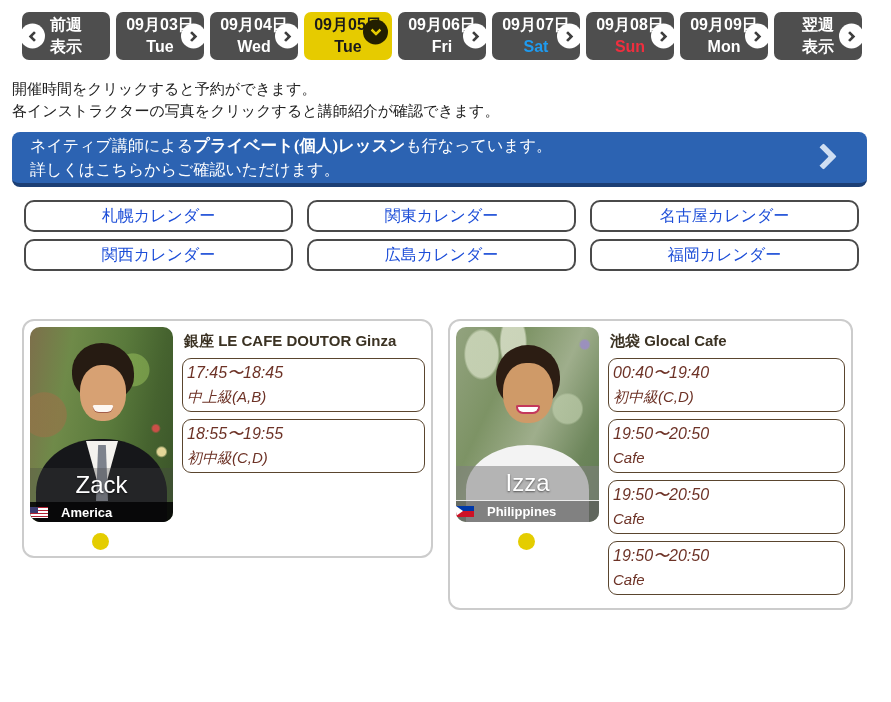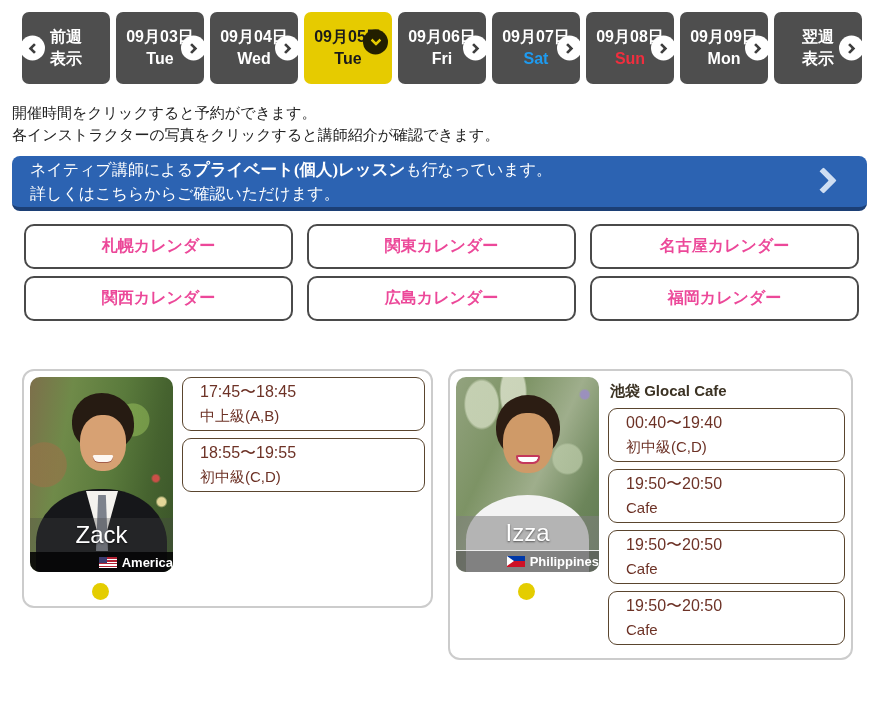--- a/index.html
+++ b/index.html
@@ -1,21 +1,21 @@
 <!DOCTYPE html>
 <html><head>
 <meta charset="utf-8">
 <style>
   * { margin:0; padding:0; box-sizing:border-box; }
   html,body { width:891px; height:702px; background:#fff; overflow:hidden;
     font-family:"Liberation Sans","DejaVu Sans",sans-serif; }
 
   
   .tabbar { display:flex; gap:6px; padding:12px 0 0 22px; }
-  .tab { position:relative; width:88px; height:72px; background:#4e4e4e; border-radius:7px;
+  .tab { position:relative; width:88px; height:48px; background:#4e4e4e; border-radius:7px;
     color:#fff; display:flex; flex-direction:column; align-items:center; justify-content:center;
     font-weight:bold; cursor:pointer; flex:none; }
   .tab .l1 { font-size:16px; line-height:22px; }
   .tab .l2 { font-size:16px; line-height:22px; }
   .tab.active { background:#e6cb00; color:#1a1a1a; }
   .tab .day-sat { color:#1e9bf0; }
   .tab .day-sun { color:#f02e3e; }
   .arrow-circle { position:absolute; width:25px; height:25px; border-radius:50%; background:#fff;
     display:flex; align-items:center; justify-content:center; top:50%; transform:translateY(-50%); z-index:2; }
   .arrow-circle.left  { left:-2px; }
@@ -35,36 +35,36 @@
     border-radius:8px; border-bottom:4px solid #1c3f75; display:flex; flex-direction:column;
     justify-content:center; padding:0 60px 0 18px; color:#fff; cursor:pointer;font-family:Liberation Serif, serif; }
   .banner .bline { font-size:16px; line-height:24px; }
   .banner .bline b { font-size:16.5px; }
   .banner-chev { position:absolute; right:34px; top:15px; width:19px; height:19px;
     border-right:6px solid #cfdef2; border-bottom:6px solid #cfdef2; border-radius:2px;
     transform:rotate(-45deg); }
 
   
   .region-grid { display:grid; grid-template-columns:repeat(3,269px); gap:7px 14px; margin:13px 0 0 24px; }
-  .region-btn { height:45px; background:#fff; border:2px solid #4a4a4a; border-radius:10px;
-    display:flex; align-items:center; justify-content:center; font-size:16px; font-weight:bold;
-    color:#ec4899; cursor:pointer; }
+  .region-btn { height:32px; background:#fff; border:2px solid #4a4a4a; border-radius:10px;
+    display:flex; align-items:center; justify-content:center; font-size:16px; font-weight:normal;
+    color:#1d4ed8; cursor:pointer; }
 
   
   .cards { display:flex; gap:15px; margin:48px 0 0 22px; align-items:flex-start; }
   .card { background:#fff; border:2px solid #ccc; border-radius:12px; padding:6px; }
   .card.c0 { width:411px; }
   .card.c1 { width:405px; }
   .card-body { display:flex; gap:9px; }
   .photo-col { display:flex; flex-direction:column; flex:none; }
   .photo { position:relative; width:143px; height:195px; border-radius:10px; overflow:hidden; cursor:pointer; }
   .right-col { flex:1; min-width:0; }
   .venue { font-size:15px; font-weight:bold; color:#3b3223; margin:5px 0 7px 2px; }
-  .slot { border:1px solid #5a452e; border-radius:9px; padding:2px 17px; margin-bottom:7px;
-    color:#6d3226; cursor:pointer; background:#fff; }
+  .slot { border:1px solid #5a452e; border-radius:9px; padding:2px 4px; margin-bottom:7px;
+    color:#6d3226; cursor:pointer; background:#fff;font-style:italic; }
   .slot .time { font-size:16px; line-height:24px; }
   .slot .level { font-size:15px; line-height:24px; }
   .dot { width:17px; height:17px; border-radius:50%; background:#e4cd00; margin:11px auto 0 62px; }
 
   
   .photo.zack { background:
     radial-gradient(circle at 88% 52%, rgba(226,76,76,.85) 0 3px, rgba(226,76,76,0) 5px),
     radial-gradient(circle at 92% 64%, rgba(255,235,170,.85) 0 4px, rgba(255,235,170,0) 6px),
     radial-gradient(circle at 72% 22%, rgba(150,190,90,.55) 0 16px, rgba(150,190,90,0) 17px),
     radial-gradient(circle at 10% 45%, rgba(148,116,72,.7) 0 22px, rgba(148,116,72,0) 23px),
@@ -96,21 +96,21 @@
     border:2px solid #c4385c; border-radius:3px 3px 11px 11px; }
   .izza .shirt { position:absolute; top:118px; left:10px; width:123px; height:80px; background:#f3f3f3;
     border-radius:52% 52% 0 0 / 58% 58% 0 0; }
 
   .name-overlay { position:absolute; left:0; right:0; display:flex; align-items:center;
     justify-content:center; color:#fff; font-size:24px; height:34px;
     text-shadow:0 1px 2px rgba(0,0,0,.55); }
   .zack .name-overlay { bottom:20px; background:rgba(70,70,70,.30); }
   .izza .name-overlay { bottom:22px; background:rgba(128,128,128,.55); }
   .country-band { position:absolute; left:0; right:0; bottom:0; display:flex; align-items:center;
-    justify-content:flex-end; gap:5px; color:#fff; font-weight:bold; font-size:13px; }
+    justify-content:flex-start; gap:13px; color:#fff; font-weight:bold; font-size:13px; }
   .zack .country-band { height:20px; background:rgba(8,8,8,.92); }
   .izza .country-band { height:22px; background:rgba(96,96,96,.78); border-top:1px solid rgba(255,255,255,.85); }
 
   .flag-us { position:relative; width:18px; height:11px; flex:none;
     background:repeating-linear-gradient(#b22234 0 1.5px,#fff 1.5px 3px); }
   .flag-us::after { content:""; position:absolute; top:0; left:0; width:8px; height:6px; background:#3c3b6e; }
   .flag-ph { position:relative; width:18px; height:11px; flex:none;
     background:linear-gradient(#0038a8 0 50%,#ce1126 50% 100%); }
   .flag-ph::after { content:""; position:absolute; top:0; left:0; border-top:5.5px solid transparent;
     border-bottom:5.5px solid transparent; border-left:7px solid #fff; }
@@ -226,20 +226,21 @@
           <i class="smile"></i>
           <div class="name-overlay">Zack</div>
           <div class="country-band">
             <span class="flag-us"></span>
             <span>America</span>
           </div>
         </div>
         <div class="dot"></div>
       </div>
       <div class="right-col">
+        <div class="venue">銀座 LE CAFE DOUTOR Ginza</div>
         <div class="slot">
           <div class="time">17:45〜18:45</div>
           <div class="level">中上級(A,B)</div>
         </div>
         <div class="slot">
           <div class="time">18:55〜19:55</div>
           <div class="level">初中級(C,D)</div>
         </div>
       </div>
     </div>

